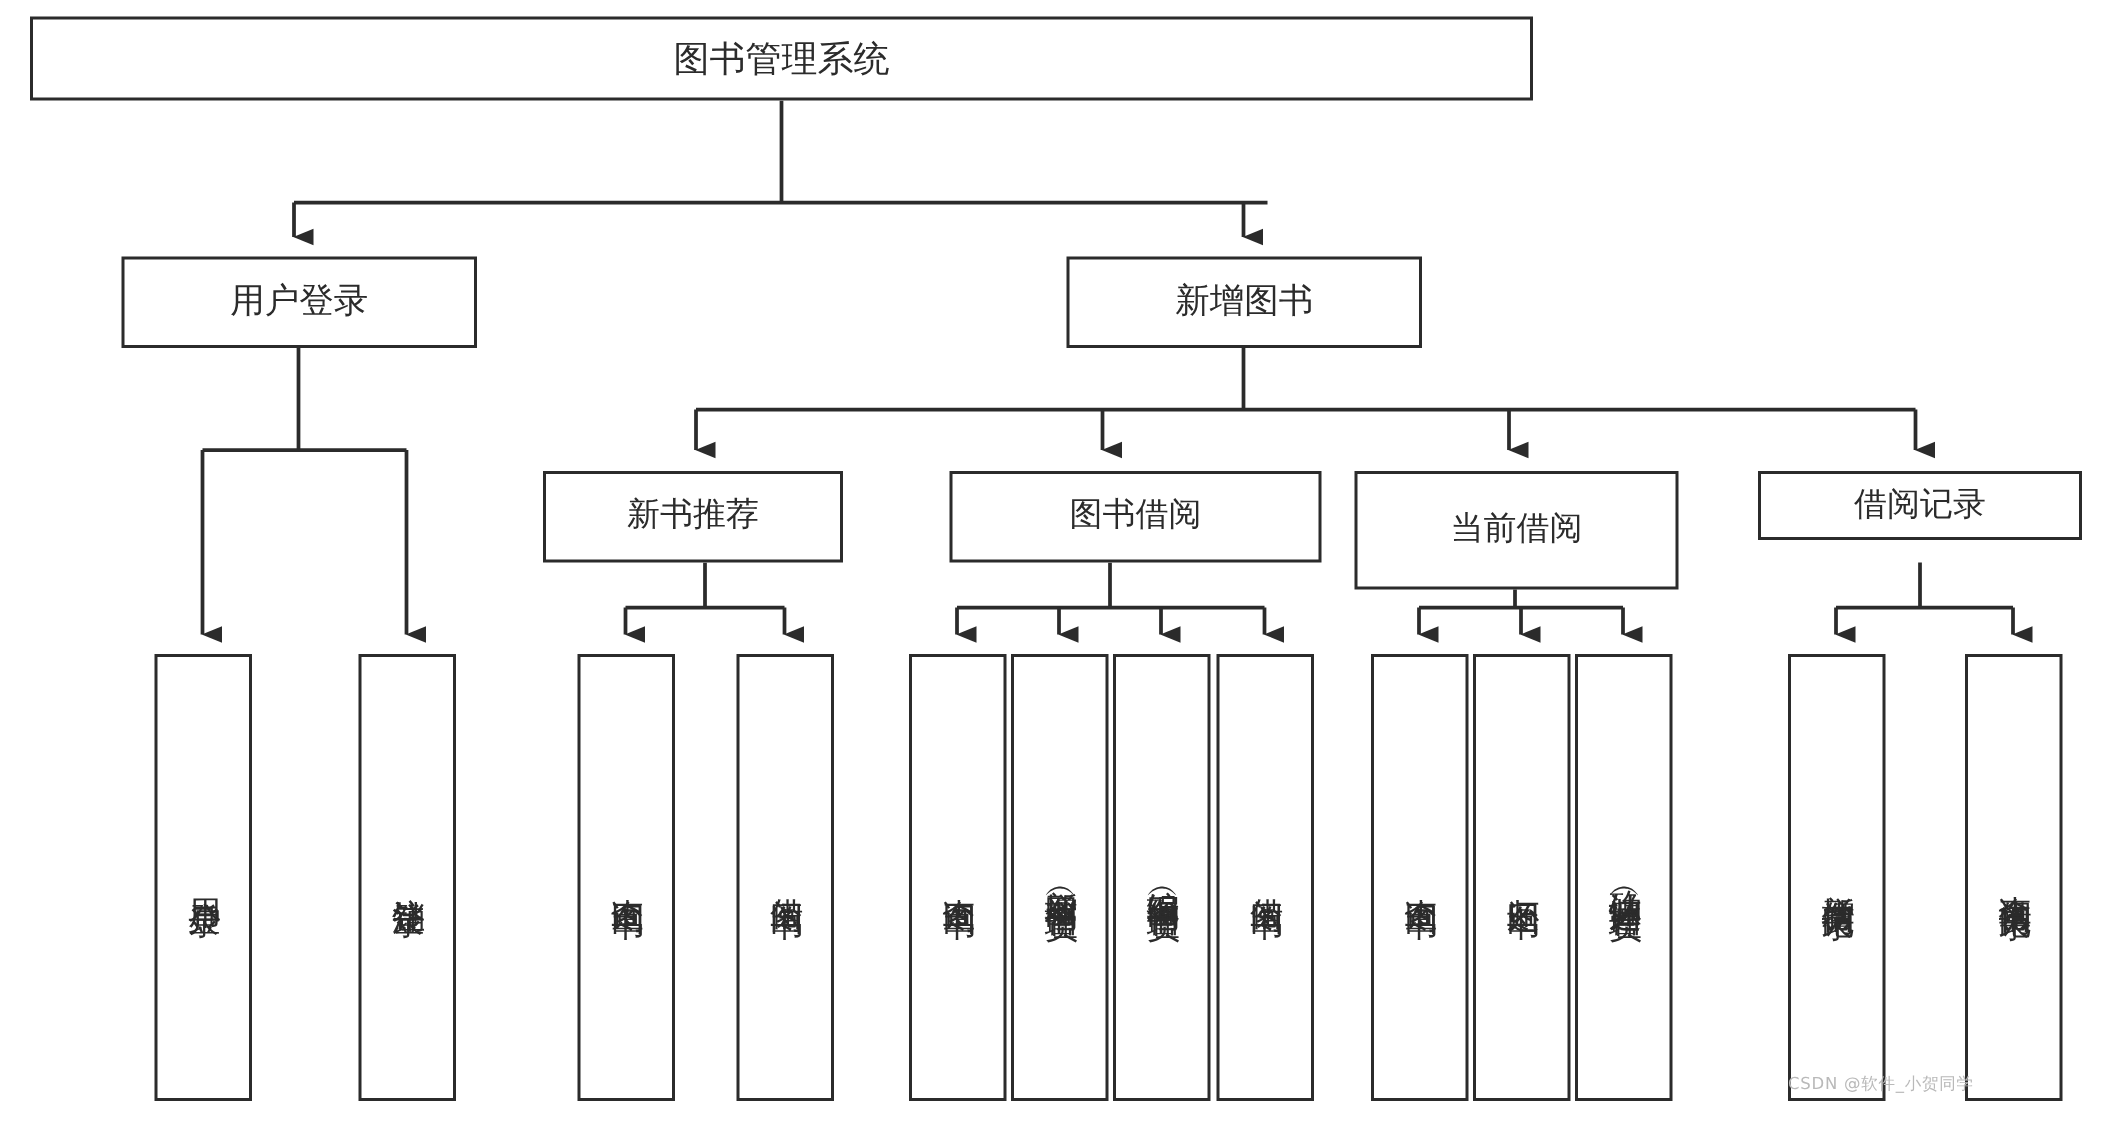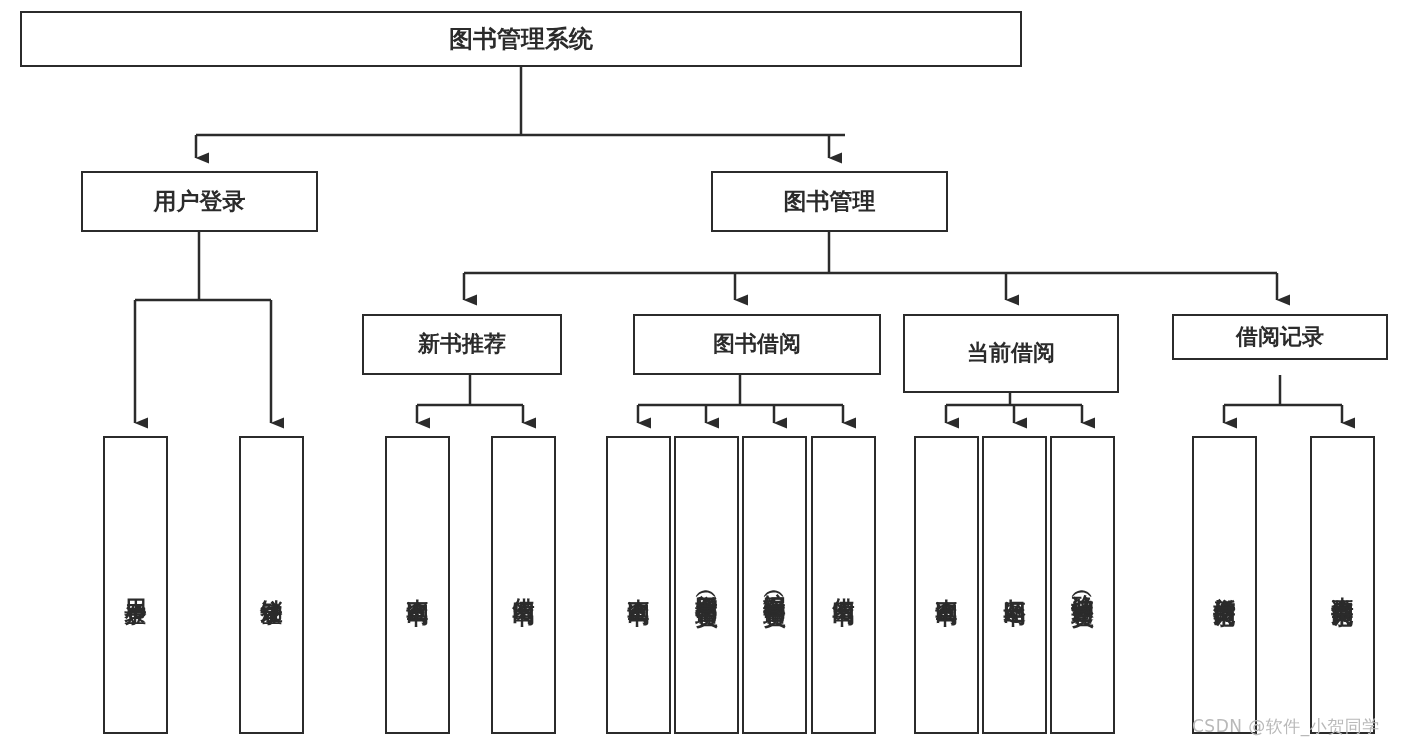--- a/index.html
+++ b/index.html
@@ -30,21 +30,20 @@
     position: absolute;
     box-sizing: border-box;
     background: #ffffff;
     border: 2.5px solid #2b2b2b;
     display: flex;
     align-items: center;
     justify-content: center;
     color: #2b2b2b;
     text-align: left;
     line-height: 1.28;
-    font-weight: bold;
   }
   .node.root {
     font-size: 24px;
   }
   .node.lvl2 {
     font-size: 23px;
   }
   .node.lvl3 {
     font-size: 22px;
   }
@@ -57,21 +56,21 @@
     padding: 6px 0;
     letter-spacing: 2px;
   }
   .node.leaf .txt {
     writing-mode: vertical-rl;
     text-orientation: upright;
     white-space: normal;
   }
   .watermark {
     position: absolute;
-    font-size: 17px;
+    font-size: 11px;
     color: #b9b9b9;
     white-space: nowrap;
     letter-spacing: 0.5px;
   }
 </style>
 </head>
 <body>
 
 <div id="canvas">
 
@@ -126,21 +125,21 @@
   </svg>
 
   <div class="node root" style="left:20px; top:11px; width:1002px; height:56px;">
     <span class="txt">图书管理系统</span>
   </div>
 
   <div class="node lvl2" style="left:81px; top:171px; width:237px; height:61px;">
     <span class="txt">用户登录</span>
   </div>
   <div class="node lvl2" style="left:711px; top:171px; width:237px; height:61px;">
-    <span class="txt">图书管理</span>
+    <span class="txt">新增图书</span>
   </div>
 
   <div class="node lvl3" style="left:362px; top:314px; width:200px; height:61px;">
     <span class="txt">新书推荐</span>
   </div>
   <div class="node lvl3" style="left:633px; top:314px; width:248px; height:61px;">
     <span class="txt">图书借阅</span>
   </div>
   <div class="node lvl3" style="left:903px; top:314px; width:216px; height:79px;">
     <span class="txt">当前借阅</span>

